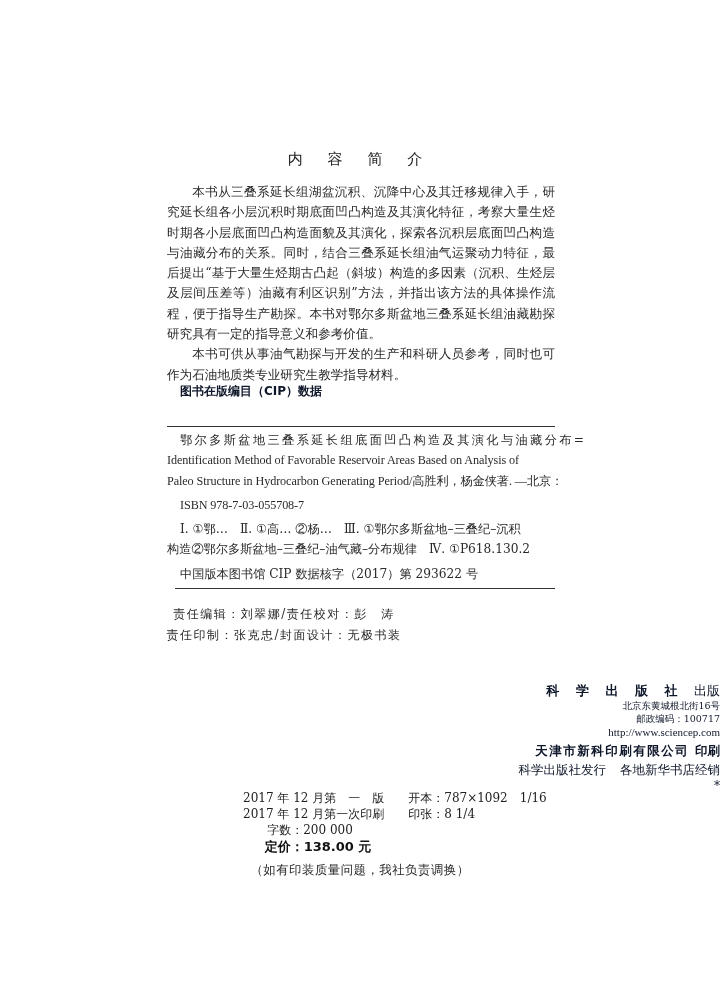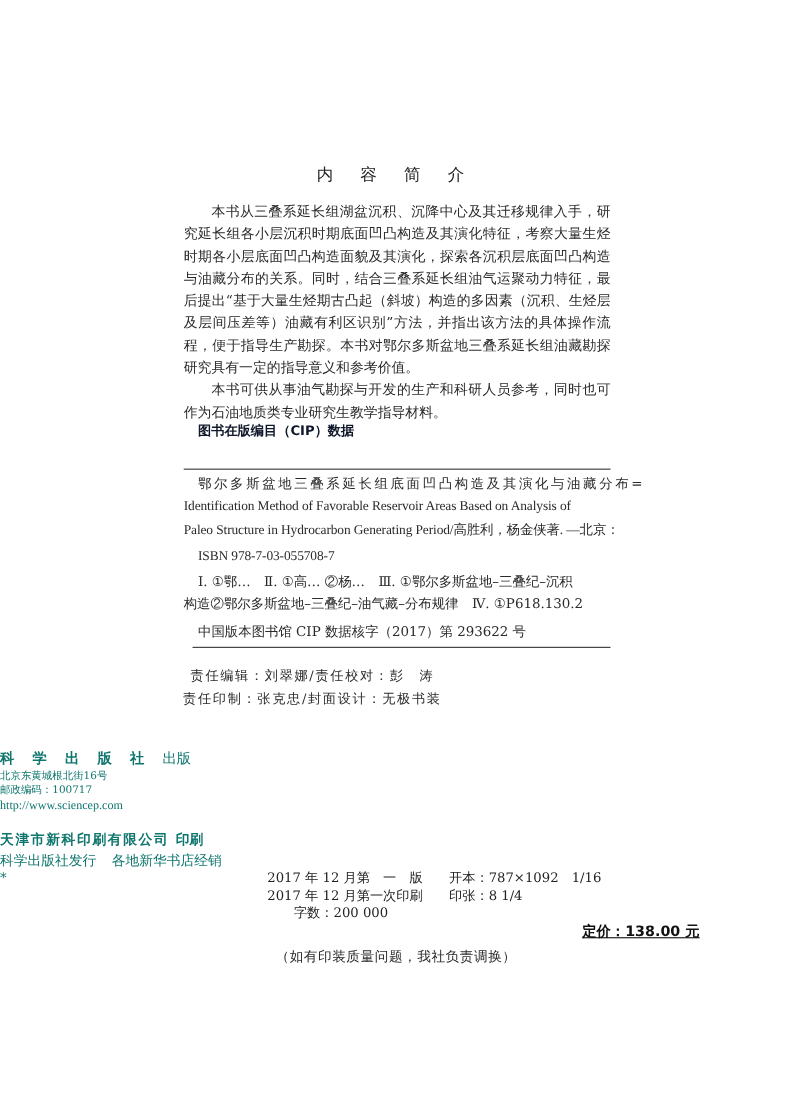--- a/index.html
+++ b/index.html
@@ -42,40 +42,40 @@
   .cip-body .gap { height: 4px; }
 
   .credits {
     position: absolute; left: 0; width: 568px; top: 604px;
     text-align: center; font-size: 12px; line-height: 21px; color: #2a2a2a;
     letter-spacing: 1.5px;
   }
 
   .pub {
     position: absolute; left: 0; width: 720px; top: 682px;
-    text-align: left; color: #0f766e;
+    text-align: right; color: #0f172a;
   }
   .pub .publisher { font-size: 13px; font-weight: bold; letter-spacing: 6px; line-height: 17px; }
   .pub .publisher .suffix { letter-spacing: 0; font-weight: normal; }
   .pub .small { font-size: 9.5px; line-height: 13px; }
   .pub .url { font-size: 11px; line-height: 14px; font-family: "Liberation Serif", serif; }
-  .pub .printer { font-size: 12.5px; font-weight: bold; line-height: 20px; letter-spacing: 1.5px; margin-top: 14px; }
+  .pub .printer { font-size: 12.5px; font-weight: bold; line-height: 20px; letter-spacing: 1.5px; margin-top: 2px; }
   .pub .printer .suffix { letter-spacing: 0; }
   .pub .dist { font-size: 12.5px; line-height: 18px; }
   .pub .dist .gapsp { display: inline-block; width: 14px; }
   .pub .star { font-size: 12px; line-height: 14px; }
 
   .specs {
     position: absolute; left: 243px; top: 790px;
     font-size: 12px; line-height: 16.2px; color: #222;
   }
   .specs .row { white-space: pre; }
   .price {
-    position: absolute; left: 0; width: 636px; top: 838px; text-align: right;
-    font-family: "DejaVu Sans", sans-serif; font-size: 13px; font-weight: bold; color: #111; text-decoration: underline;
+    position: absolute; left: 0; width: 636px; top: 838px; text-align: center;
+    font-family: "DejaVu Sans", sans-serif; font-size: 13px; font-weight: bold; color: #111;
   }
   .notice {
     position: absolute; left: 0; width: 720px; top: 862px; text-align: center;
     font-size: 12.4px; color: #2a2a2a; letter-spacing: 0.5px;
   }
 </style>
 </head>
 <body>
 
 <div class="page">

